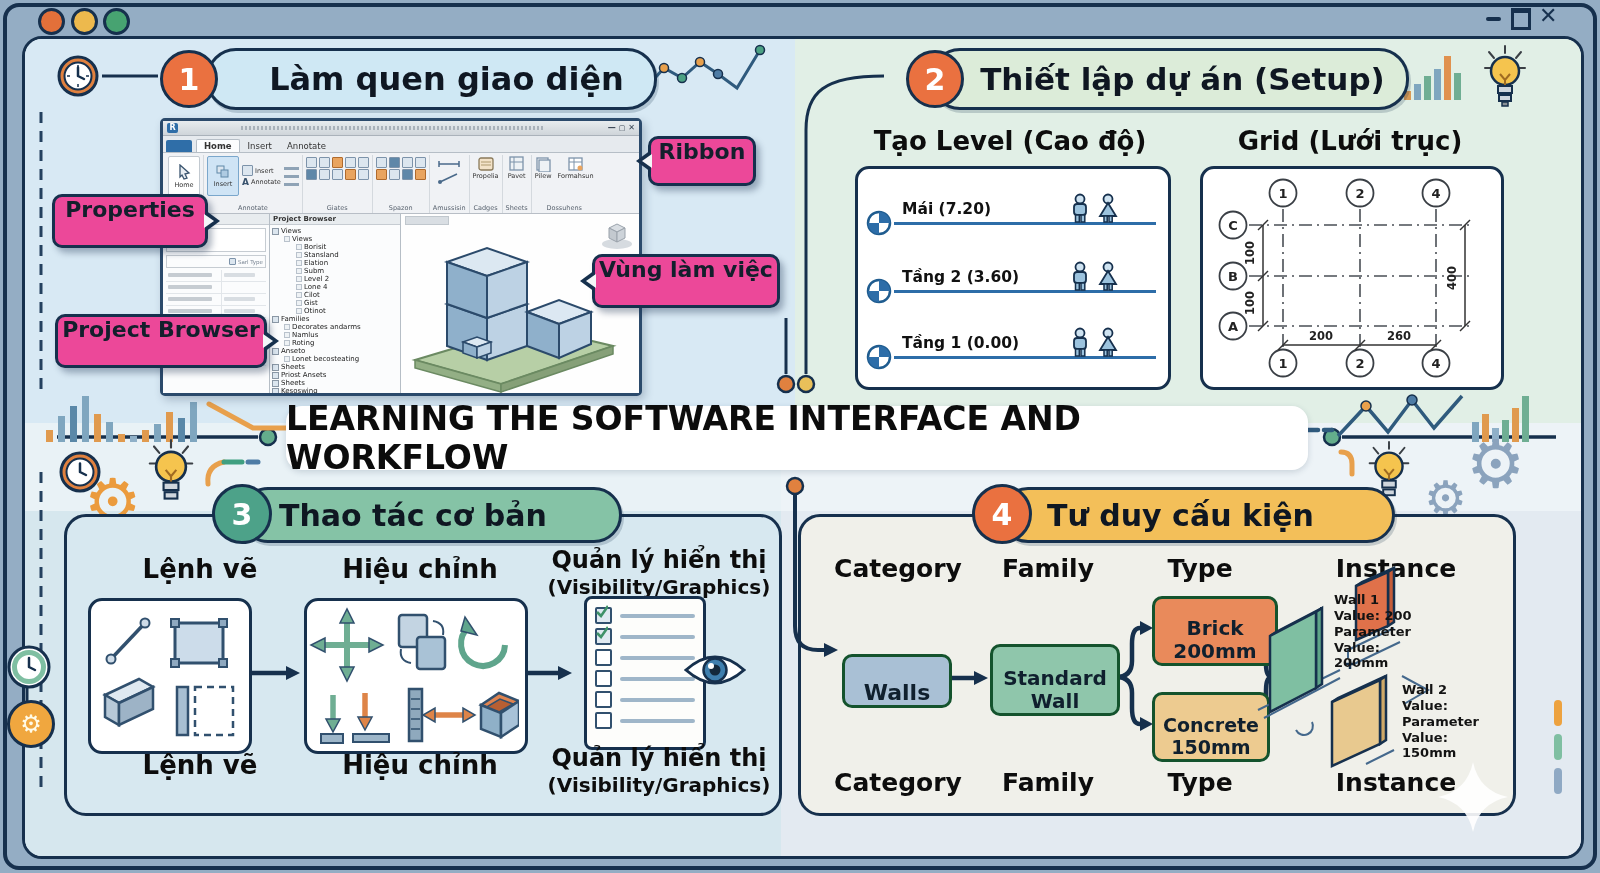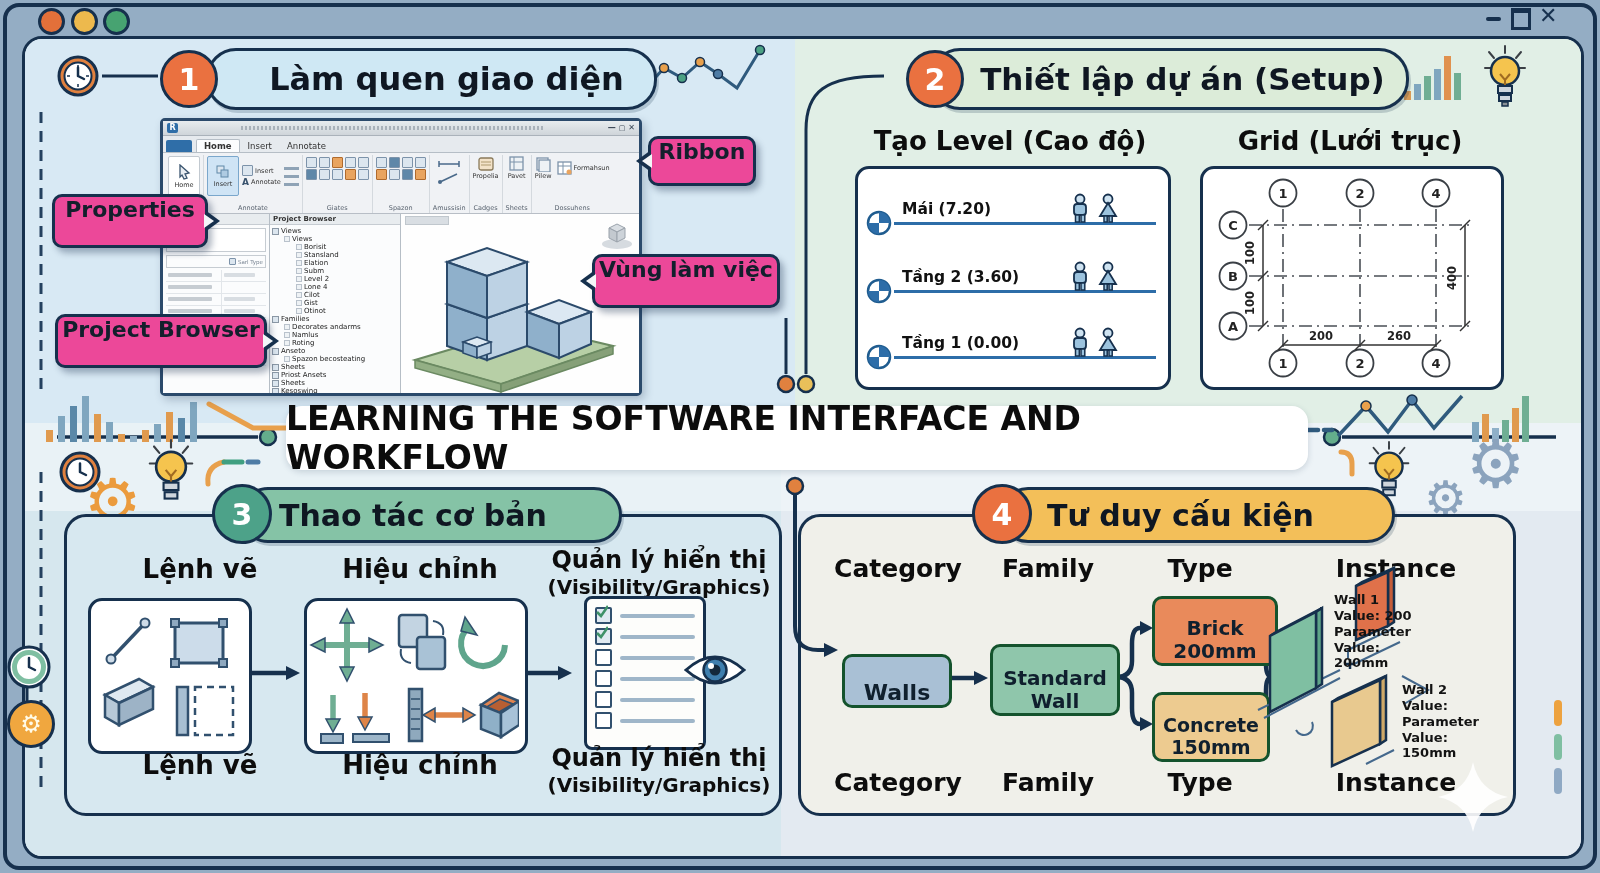--- a/index.html
+++ b/index.html
@@ -376,21 +376,21 @@
       </div>
       <div class="rv-g" style="border-right:none;">
         <div style="display:flex;gap:6px;">
           <div style="display:flex;flex-direction:column;align-items:center;">
             <svg width="16" height="16">
                 <rect x="2" y="2" width="11" height="12" fill="#fff" stroke="#7d93aa" stroke-width="1.3"></rect>
                 <rect x="4" y="4" width="11" height="12" fill="#eef2f5" stroke="#7d93aa" stroke-width="1.3"></rect>
               </svg>
             <span style="font-size:6.5px;color:#333;">Pilew</span>
           </div>
-          <div style="display:flex;flex-direction:row;align-items:center;">
+          <div style="display:flex;flex-direction:column;align-items:center;">
             <svg width="16" height="16">
                 <rect x="1" y="2" width="13" height="12" fill="#fff" stroke="#7d93aa" stroke-width="1.3"></rect>
                 <path d="M 1 6 H 14 M 6 2 V 14" stroke="#7d93aa" stroke-width="1"></path>
                 <circle cx="12" cy="12" r="2.5" fill="#e9a45f"></circle>
               </svg>
             <span style="font-size:6.5px;color:#333;">Formahsun</span>
           </div>
         </div>
         <div class="rv-cap">Dossuhens</div>
       </div>
@@ -481,21 +481,21 @@
           <div class="tr d1">
               <span>Namlus</span>
             </div>
           <div class="tr d1">
               <span>Roting</span>
             </div>
           <div class="tr d0">
               <span>Anseto</span>
             </div>
           <div class="tr d1">
-              <span>Spazon becosteating</span>
+              <span>Lonet becosteating</span>
             </div>
           <div class="tr d0">
               <span>Sheets</span>
             </div>
           <div class="tr d0">
               <span>Priost Ansets</span>
             </div>
           <div class="tr d0">
               <span>Sheets</span>
             </div>

